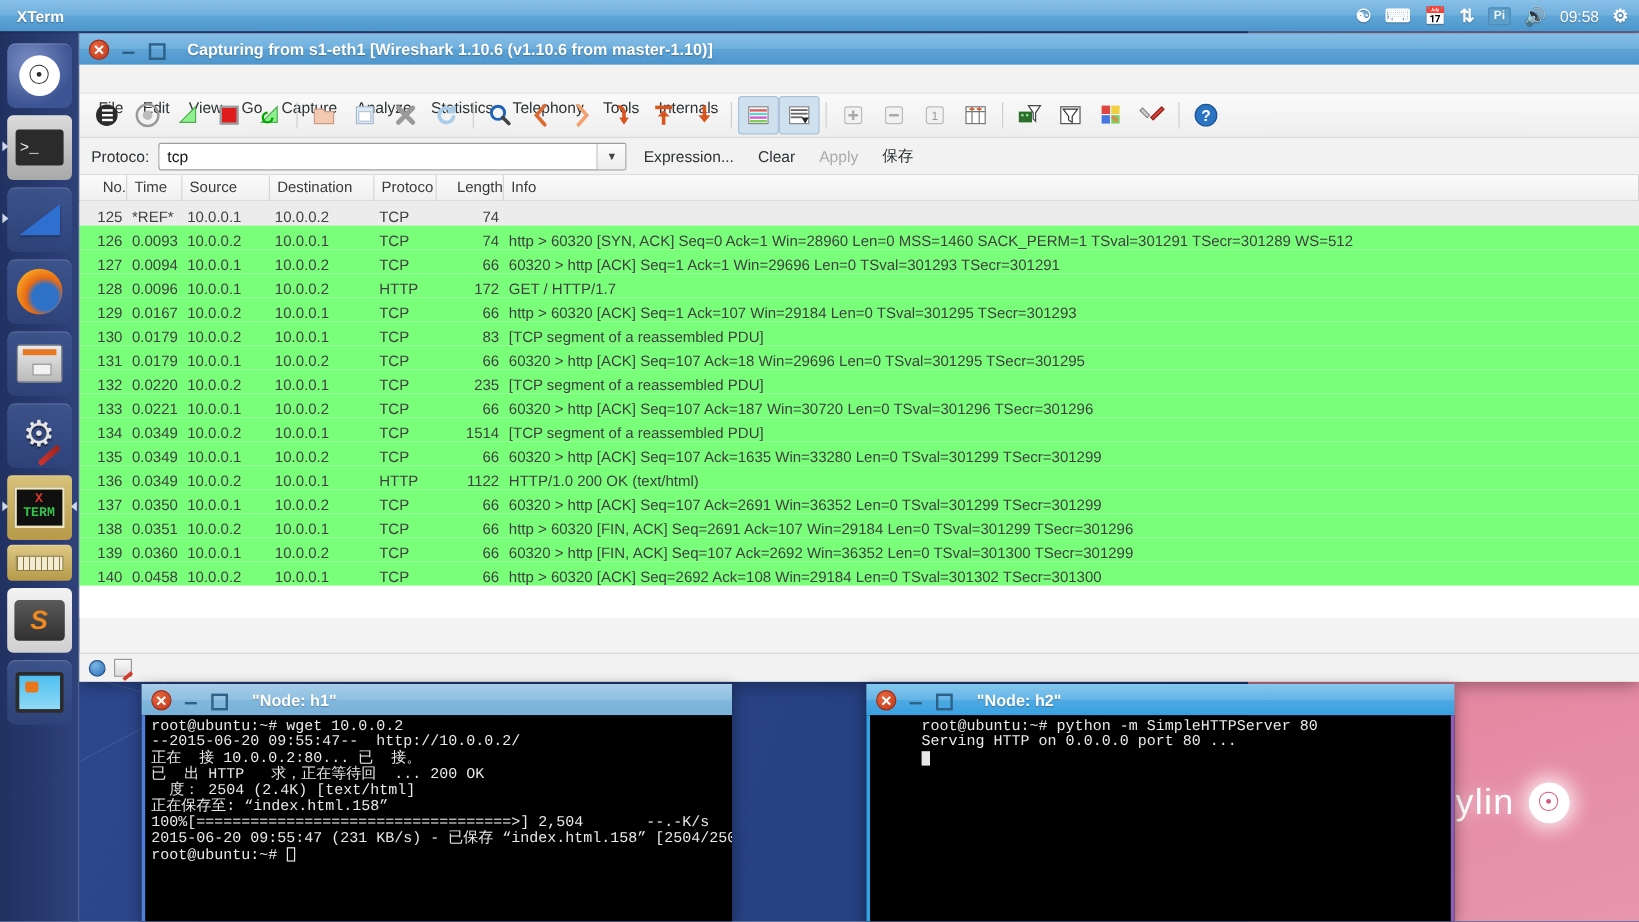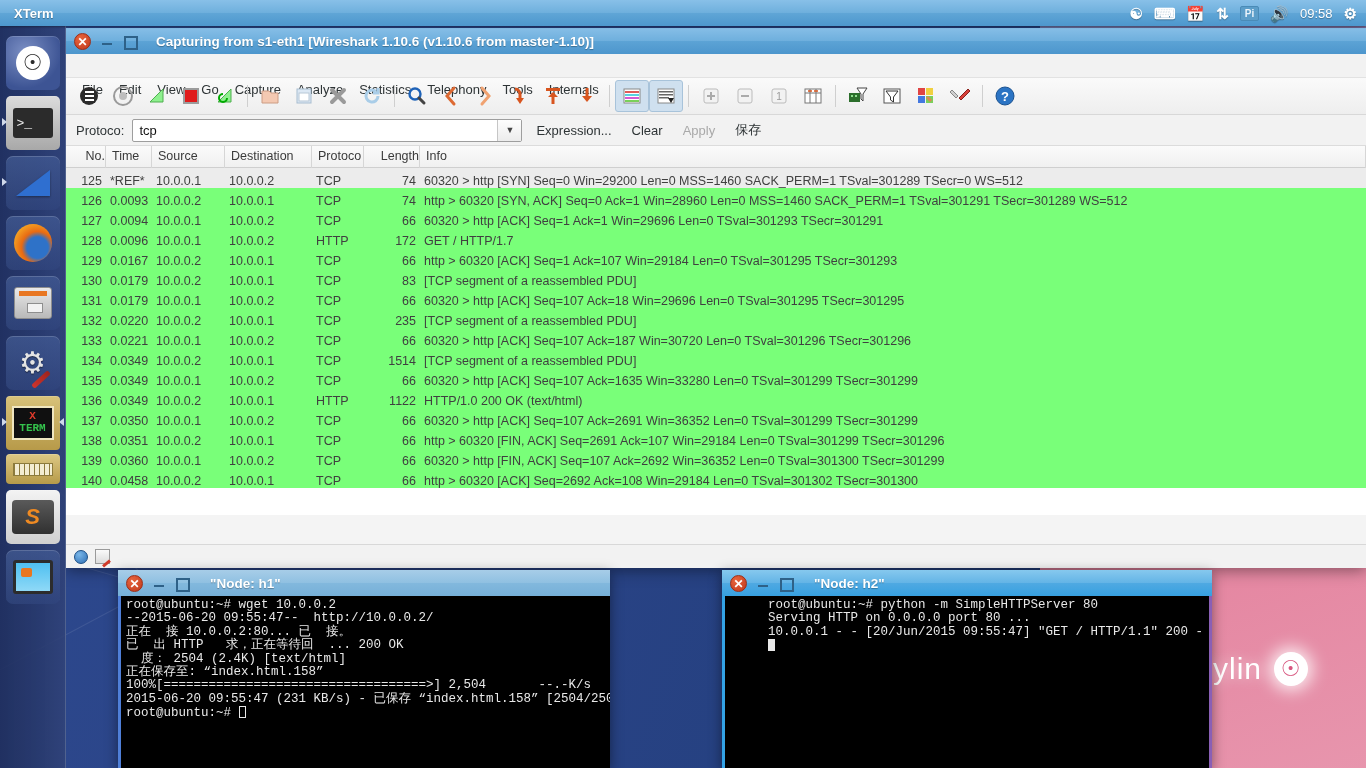--- a/index.html
+++ b/index.html
@@ -591,21 +591,20 @@
   </div>
 
   <div id="packet-list">
       <div class="prow ref">
         <div class="c c-no">125</div>
         <div class="c c-time">*REF*</div>
         <div class="c c-src">10.0.0.1</div>
         <div class="c c-dst">10.0.0.2</div>
         <div class="c c-proto">TCP</div>
         <div class="c c-len">74</div>
-        <div class="c c-info">60320 &gt; http [SYN] Seq=0 Win=29200 Len=0 MSS=1460 SACK_PERM=1 TSval=301289 TSecr=0 WS=512</div>
       </div>
       <div class="prow">
         <div class="c c-no">126</div>
         <div class="c c-time">0.0093</div>
         <div class="c c-src">10.0.0.2</div>
         <div class="c c-dst">10.0.0.1</div>
         <div class="c c-proto">TCP</div>
         <div class="c c-len">74</div>
         <div class="c c-info">http &gt; 60320 [SYN, ACK] Seq=0 Ack=1 Win=28960 Len=0 MSS=1460 SACK_PERM=1 TSval=301291 TSecr=301289 WS=512</div>
       </div>
@@ -753,14 +752,14 @@
   <div class="xterm-body"><div>root@ubuntu:~# wget 10.0.0.2</div><div>--2015-06-20 09:55:47--  http://10.0.0.2/</div><div>正在  接 10.0.0.2:80... 已  接。</div><div>已  出 HTTP   求，正在等待回  ... 200 OK</div><div>  度： 2504 (2.4K) [text/html]</div><div>正在保存至: “index.html.158”</div><div></div><div>100%[===================================&gt;] 2,504       --.-K/s   用   0.01s</div><div></div><div>2015-06-20 09:55:47 (231 KB/s) - 已保存 “index.html.158” [2504/2504])</div><div></div><div>root@ubuntu:~# <span class="cursor-hollow"></span></div></div>
 </div>
 
 <div class="xterm-win xt-h2">
   <div class="xterm-title">
     <div class="wbtn-close">✕</div>
     <div class="wbtn-min"></div>
     <div class="wbtn-max"></div>
     <div class="ttxt">"Node: h2"</div>
   </div>
-  <div class="xterm-body"><div>root@ubuntu:~# python -m SimpleHTTPServer 80</div><div>Serving HTTP on 0.0.0.0 port 80 ...</div><div>10.0.0.1 - - [20/Jun/2015 09:55:47] "GET / HTTP/1.1" 200 -</div><div><span class="cursor-block"></span></div></div>
+  <div class="xterm-body"><div>root@ubuntu:~# python -m SimpleHTTPServer 80</div><div>Serving HTTP on 0.0.0.0 port 80 ...</div><div><span class="cursor-block"></span></div></div>
 </div>
 
 </body></html>

